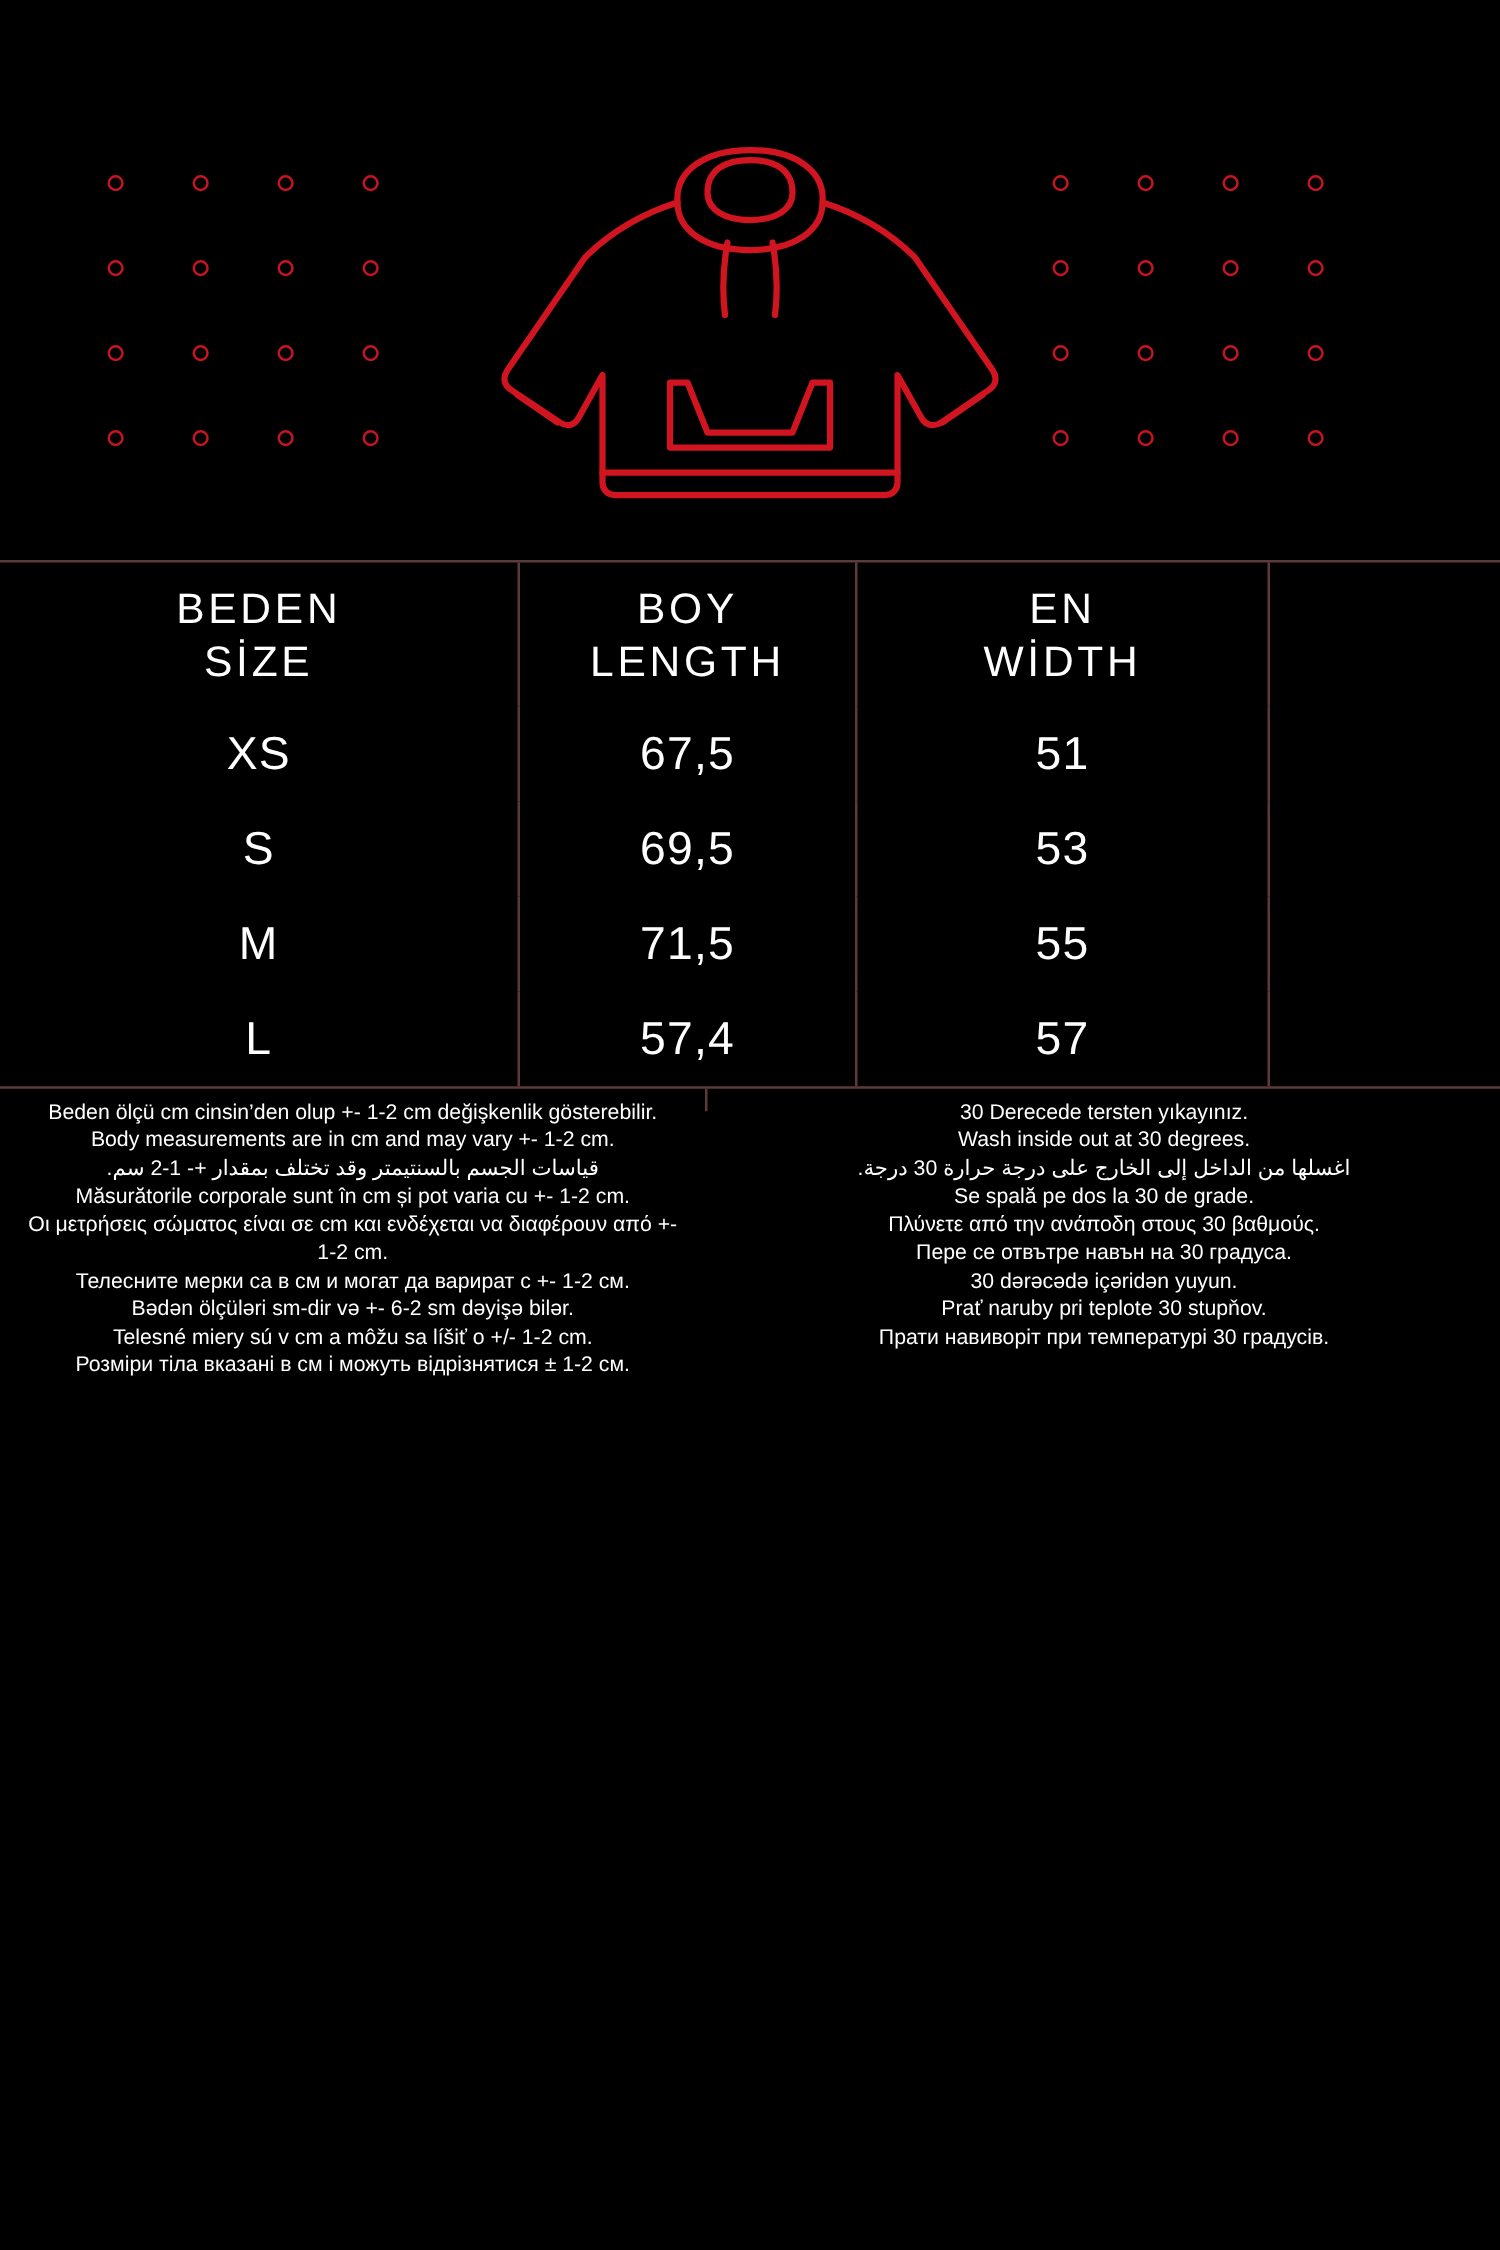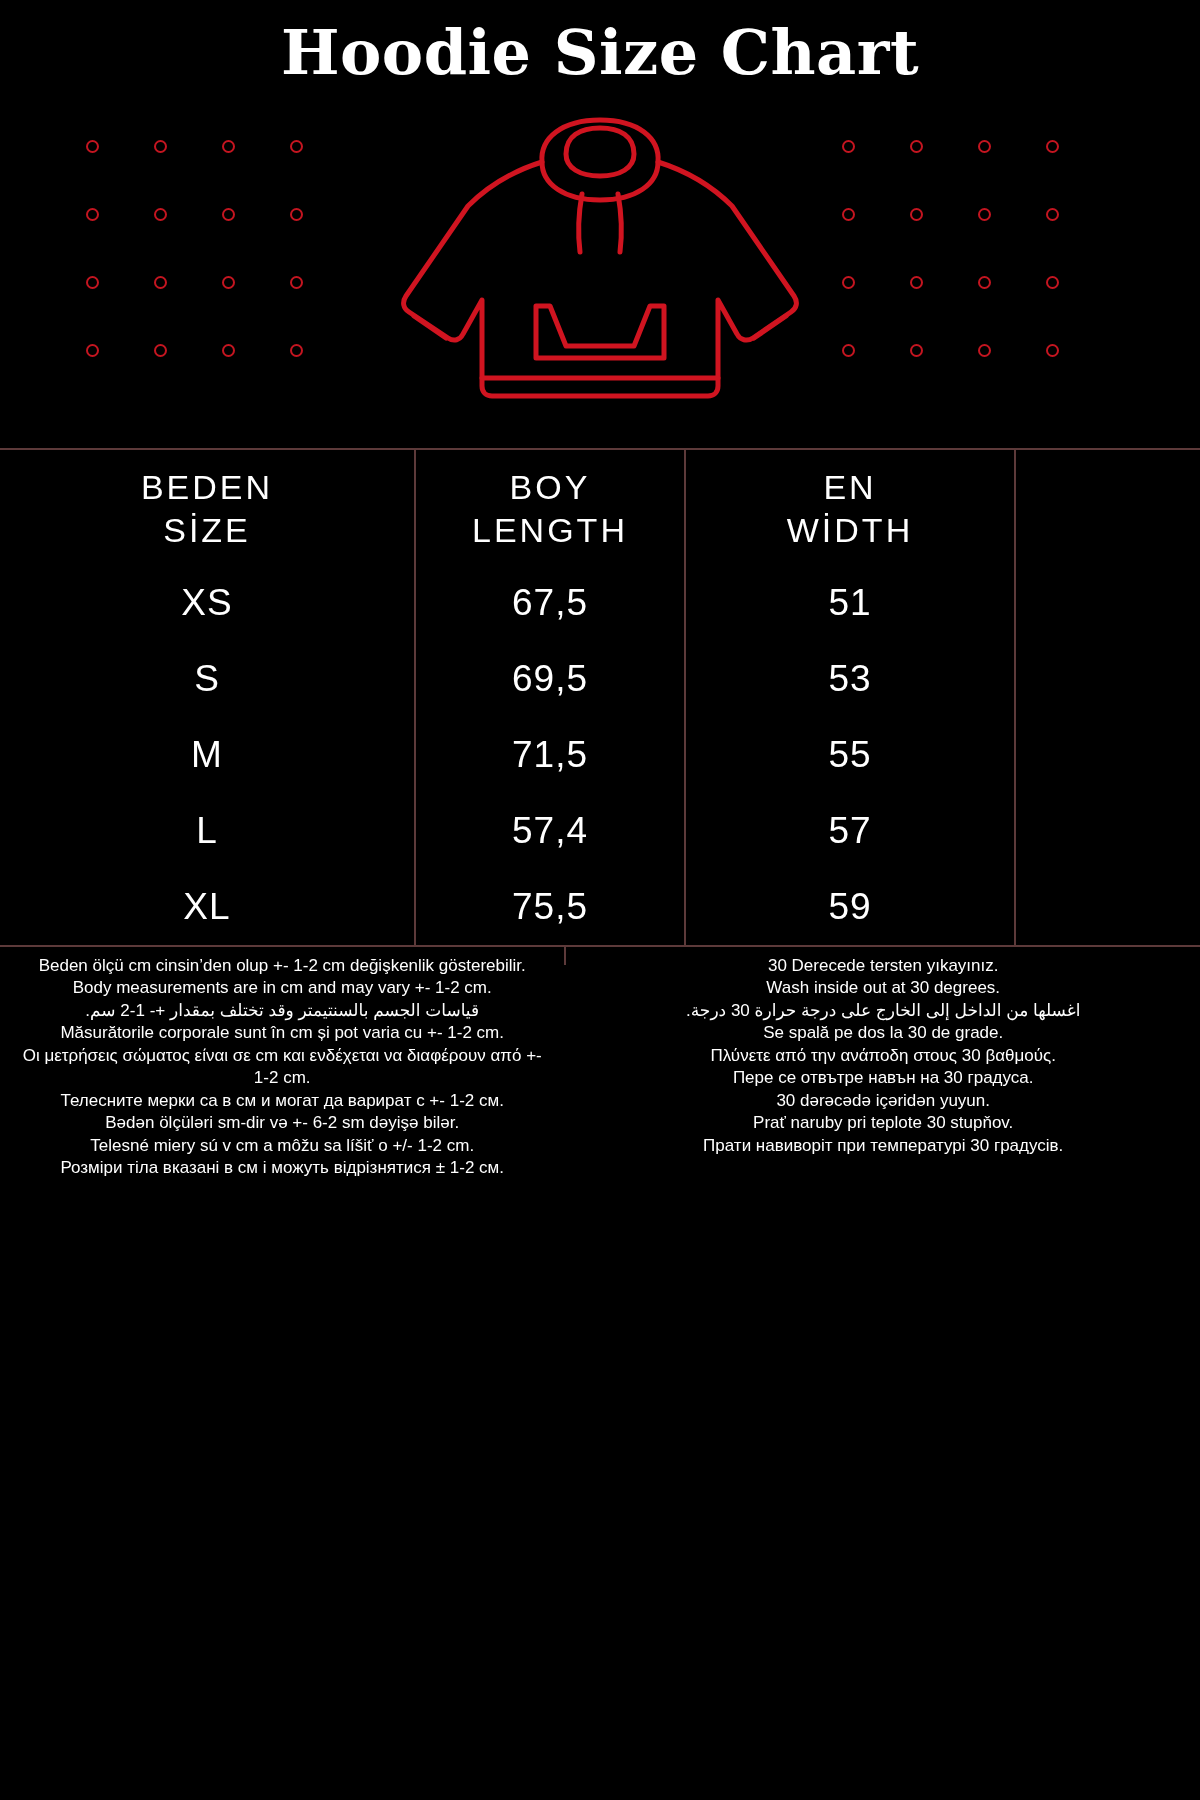--- a/index.html
+++ b/index.html
@@ -140,21 +140,20 @@
     direction: rtl;
     unicode-bidi: embed;
   }
 </style>
 </head>
 <body>
 
 <div class="page">
 
   <div class="header">
-    <div class="title">Hoodie Size Chart</div>
 
     <div class="dots left">
       <span class="dot"></span>
       <span class="dot"></span>
       <span class="dot"></span>
       <span class="dot"></span>
       <span class="dot"></span>
       <span class="dot"></span>
       <span class="dot"></span>
       <span class="dot"></span>
@@ -252,26 +251,20 @@
         <tr>
           <td>M</td>
           <td>71,5</td>
           <td>55</td>
           <td></td>
         </tr>
         <tr>
           <td>L</td>
           <td>57,4</td>
           <td>57</td>
-          <td></td>
-        </tr>
-        <tr>
-          <td>XL</td>
-          <td>75,5</td>
-          <td>59</td>
           <td></td>
         </tr>
       </tbody>
     </table>
   </div>
 
   <div class="notes">
     <div class="note-col left">
       <span class="note-line">Beden ölçü cm cinsin’den olup +- 1-2 cm değişkenlik gösterebilir.</span>
       <span class="note-line">Body measurements are in cm and may vary +- 1-2 cm.</span>

